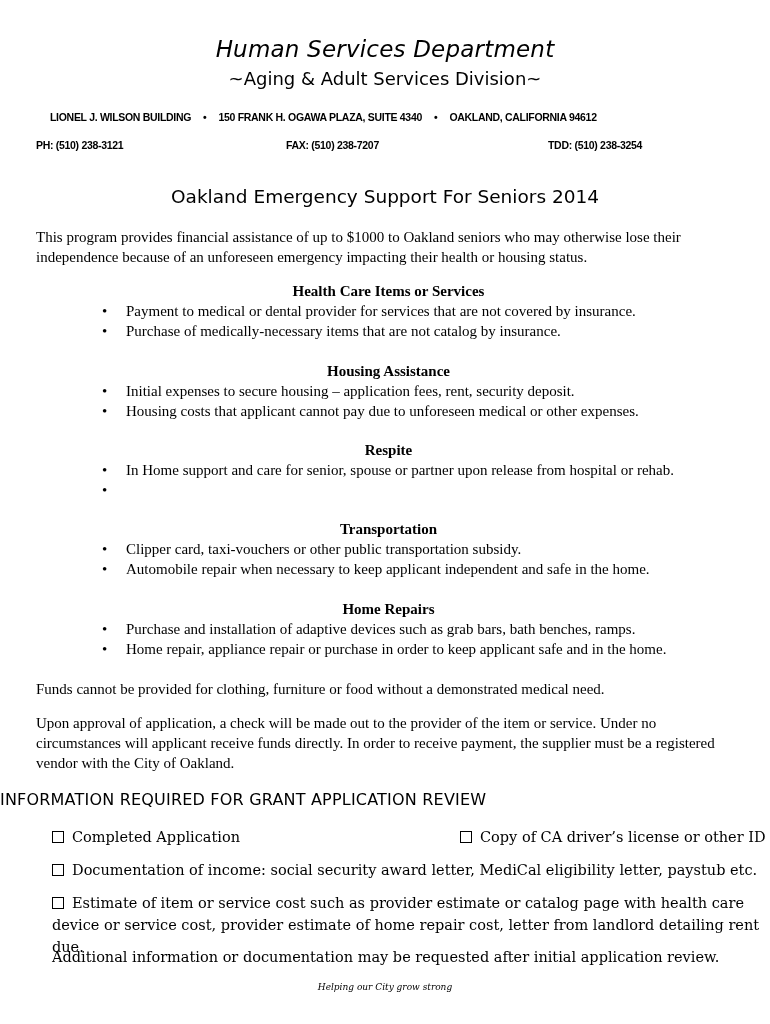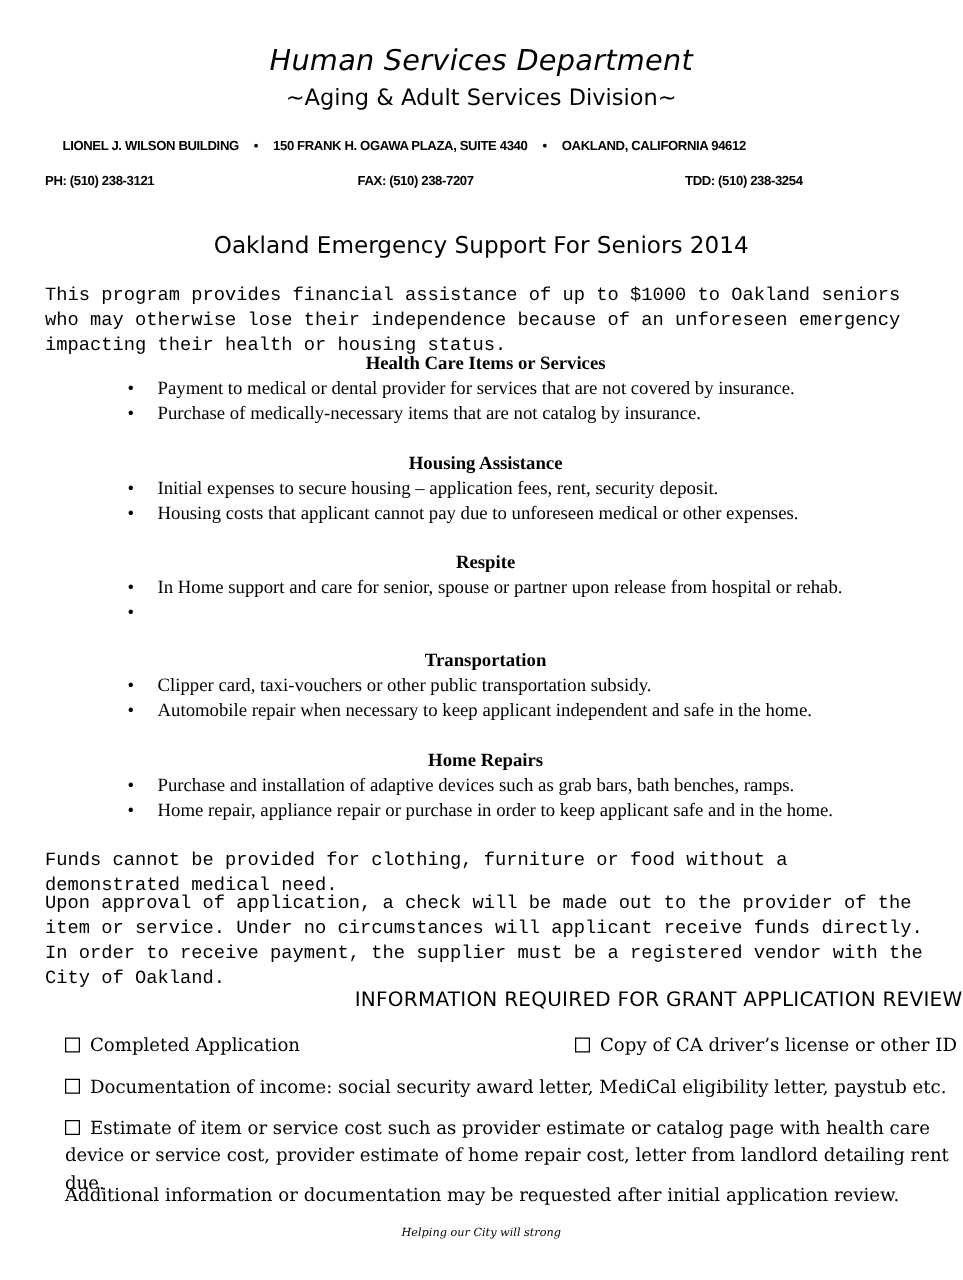--- a/index.html
+++ b/index.html
@@ -4,29 +4,29 @@
   <style>
     html, body { margin: 0; padding: 0; background: #ffffff; }
     body { width: 770px; height: 1024px; position: relative; overflow: hidden; color: #000; }
     .abs { position: absolute; }
     .hdr-title { left: 0; width: 770px; top: 36px; text-align: center; font-family: "DejaVu Sans", sans-serif; font-style: italic; font-size: 23px; letter-spacing: 0.2px; }
     .hdr-sub { left: 0; width: 770px; top: 68px; text-align: center; font-family: "DejaVu Sans", sans-serif; font-size: 18px; }
     .addr { top: 111px; left: 50px; width: 690px; font-family: Liberation Sans, sans-serif; font-size: 10.5px; font-weight: bold; letter-spacing: -0.3px; display: flex; gap: 12px; white-space: nowrap; }
     .phones { top: 139px; left: 36px; width: 700px; font-family: "Liberation Sans", sans-serif; font-size: 10.5px; font-weight: bold; letter-spacing: -0.3px; }
     .phones span { position: absolute; white-space: nowrap; }
     .doc-title { top: 186px; left: 0; width: 770px; text-align: center; font-family: "DejaVu Sans", sans-serif; font-size: 18.5px; }
-    .serif { font-family: Liberation Mono, monospace; font-size: 15px; line-height: 20px; }
+    .serif { font-family: Liberation Serif, serif; font-size: 15px; line-height: 20px; }
     .intro { top: 227px; left: 36px; width: 705px; }
     .section { left: 36px; width: 705px; }
     .sec-head { text-align: center; font-weight: bold; font-family: "Liberation Serif", serif; font-size: 15px; line-height: 20px; }
     ul.bul { margin: 0; padding: 0; list-style: none; }
     ul.bul li { position: relative; padding-left: 90px; font-family: "Liberation Serif", serif; font-size: 15px; line-height: 20px; white-space: nowrap; }
     ul.bul li .dot { position: absolute; left: 66px; top: 0; }
     .para { left: 36px; width: 705px; }
-    .info-head { top: 790px; left: 0; width: 770px; text-align: right; font-family: "DejaVu Sans", sans-serif; font-size: 16px; letter-spacing: 0.2px; }
+    .info-head { top: 790px; left: 0; width: 770px; text-align: left; font-family: "DejaVu Sans", sans-serif; font-size: 16px; letter-spacing: 0.2px; }
     .chk { font-family: "DejaVu Serif", serif; font-size: 14.5px; line-height: 22px; white-space: nowrap; padding-left: 16px; }
     .box { display: inline-block; width: 10px; height: 10px; border: 1.2px solid #000; margin-right: 8px; vertical-align: -1px; }
     .footer { top: 982px; left: 0; width: 770px; text-align: center; font-family: "DejaVu Serif", serif; font-style: italic; font-size: 9px; }
   </style>
 </head>
 <body>
 
 <div class="abs hdr-title">Human Services Department</div>
 <div class="abs hdr-sub">~Aging &amp; Adult Services Division~</div>
 
@@ -100,13 +100,13 @@
 </div>
 <div class="abs chk" style="top:859px; left:36px;">
   <span class="box"></span><span>Documentation of income:  social security award letter, MediCal eligibility letter, paystub etc.</span>
 </div>
 <div class="abs chk" style="top:892px; left:36px; width:710px; white-space:normal;">
   <span class="box"></span><span>Estimate of item or service cost such as provider estimate or catalog page with health care device or service cost, provider estimate of home repair cost, letter from landlord detailing rent due.</span>
 </div>
 
 <div class="abs chk" style="top:946px; left:36px;">Additional information or documentation may be requested after initial application review.</div>
 
-<div class="abs footer">Helping our City will strong</div>
+<div class="abs footer">Helping our City grow strong</div>
 
 </body></html>

